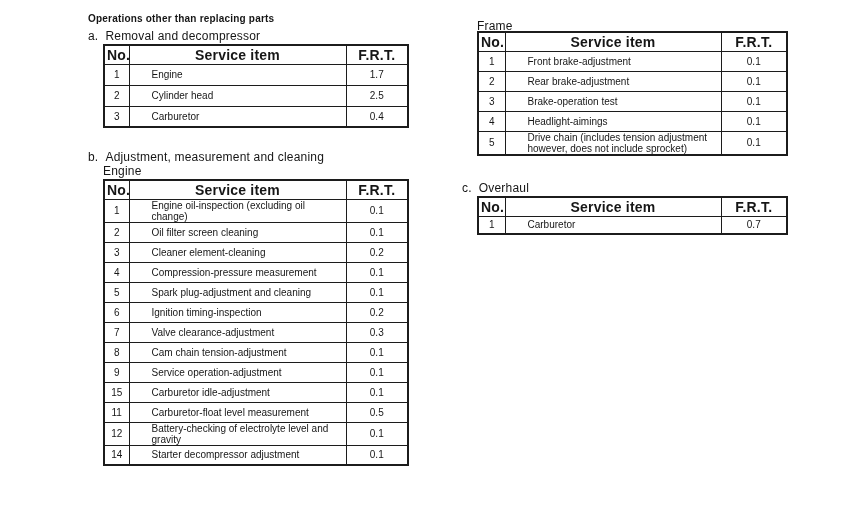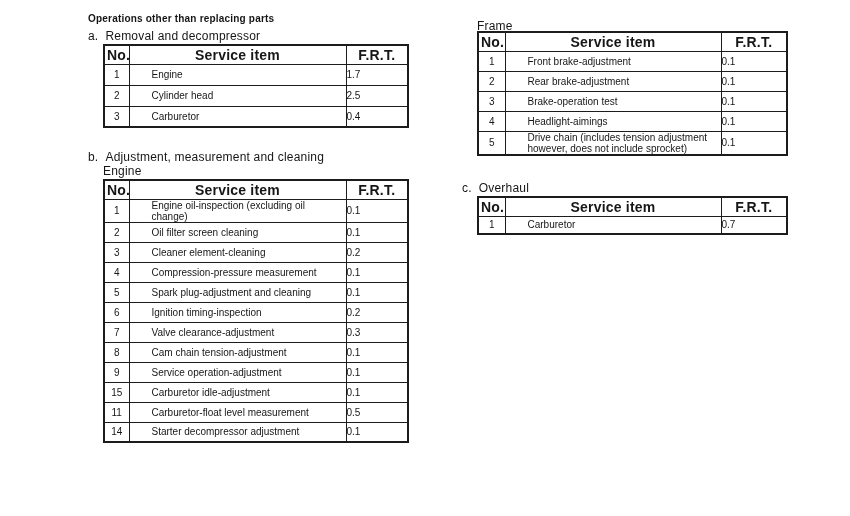--- a/index.html
+++ b/index.html
@@ -51,21 +51,21 @@
     font-size: 14px;
     letter-spacing: 0.2px;
   }
   table.svc td {
     padding: 0;
     vertical-align: middle;
     line-height: 11px;
   }
   table.svc td.col0 { text-align: center; }
   table.svc td.col1 { text-align: left; padding-right: 3px; padding-left: 22px; }
-  table.svc td.col2 { text-align: left; }
+  table.svc td.col2 { text-align: center; }
 
   .tbl-left  { width: 306px; }
   .tbl-left  th.col0 { width: 25px; }
   .tbl-left  th.col2 { width: 62px; }
   .tbl-left  td.col1 { padding-left: 24px; }
 
   .tbl-right { width: 311px; }
   .tbl-right th.col0 { width: 27px; }
   .tbl-right th.col2 { width: 66px; }
 
@@ -185,20 +185,25 @@
           <td class="col0">15</td>
           <td class="col1">Carburetor idle-adjustment</td>
           <td class="col2">0.1</td>
         </tr>
         <tr>
           <td class="col0">11</td>
           <td class="col1">Carburetor-float level measurement</td>
           <td class="col2">0.5</td>
         </tr>
         <tr>
+          <td class="col0">12</td>
+          <td class="col1">Battery-checking of electrolyte level and gravity</td>
+          <td class="col2">0.1</td>
+        </tr>
+        <tr>
           <td class="col0">14</td>
           <td class="col1">Starter decompressor adjustment</td>
           <td class="col2">0.1</td>
         </tr>
       </tbody>
     </table>
 
   <div class="sec-label label-frame">Frame</div>
 
   <table class="svc tbl-right tbl-frame">

